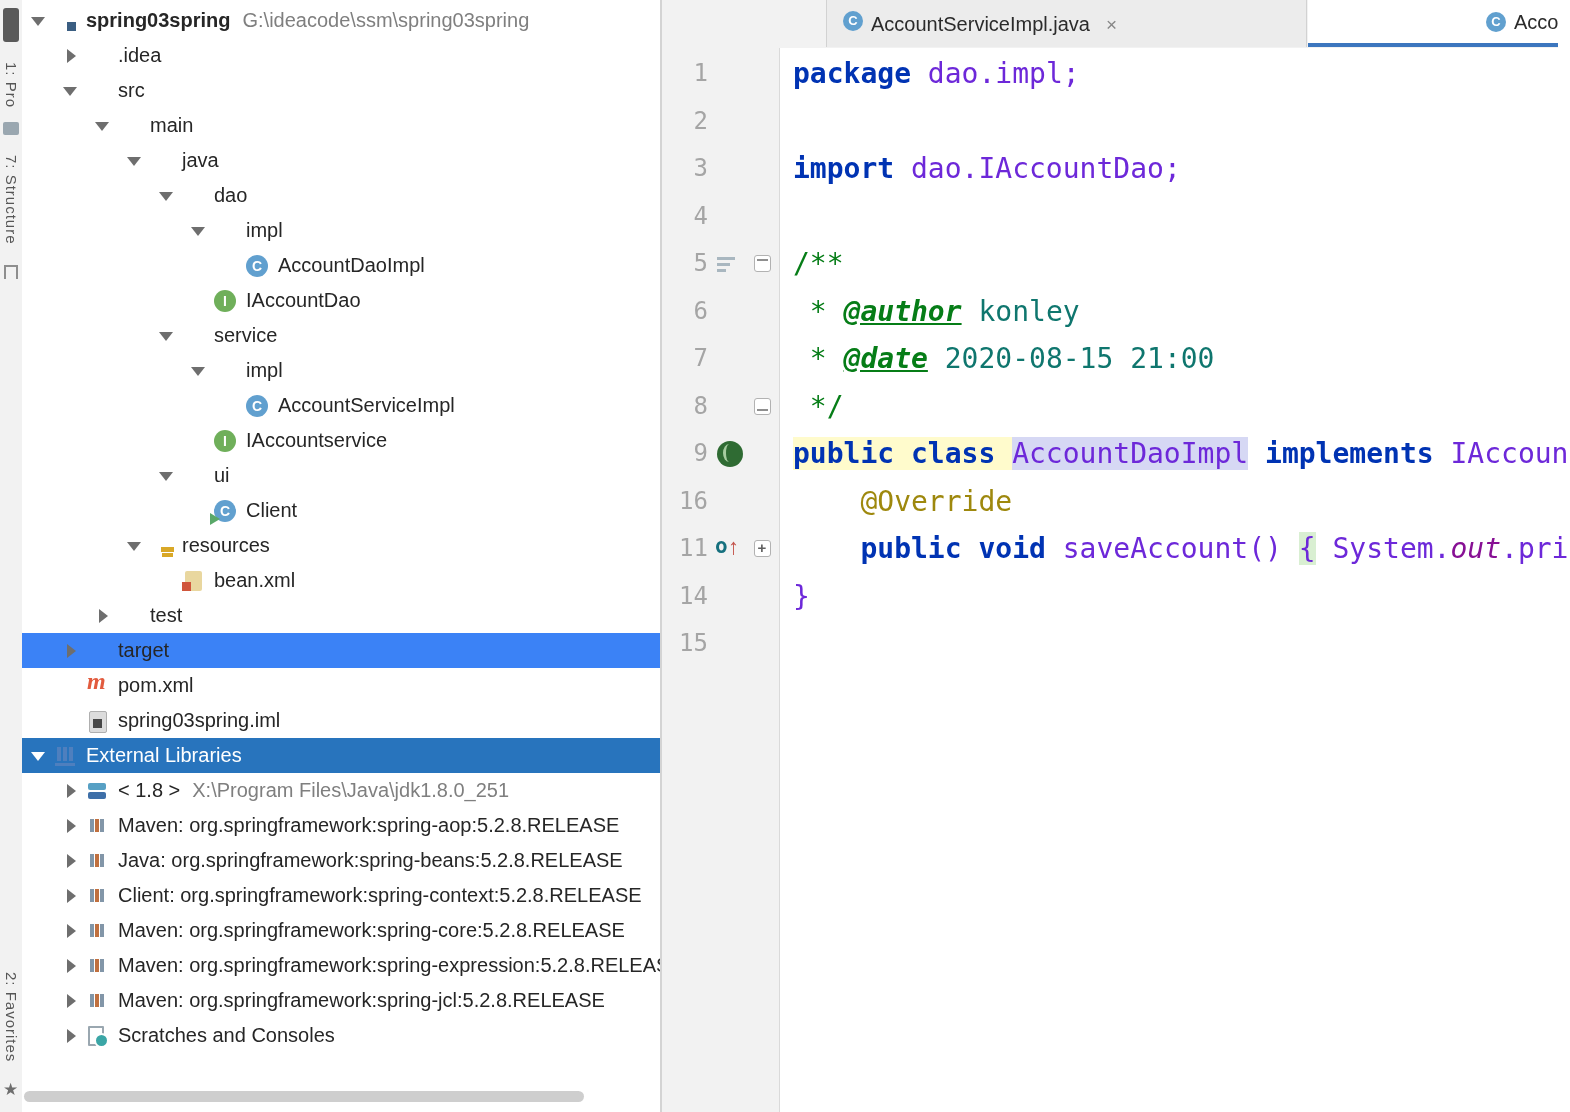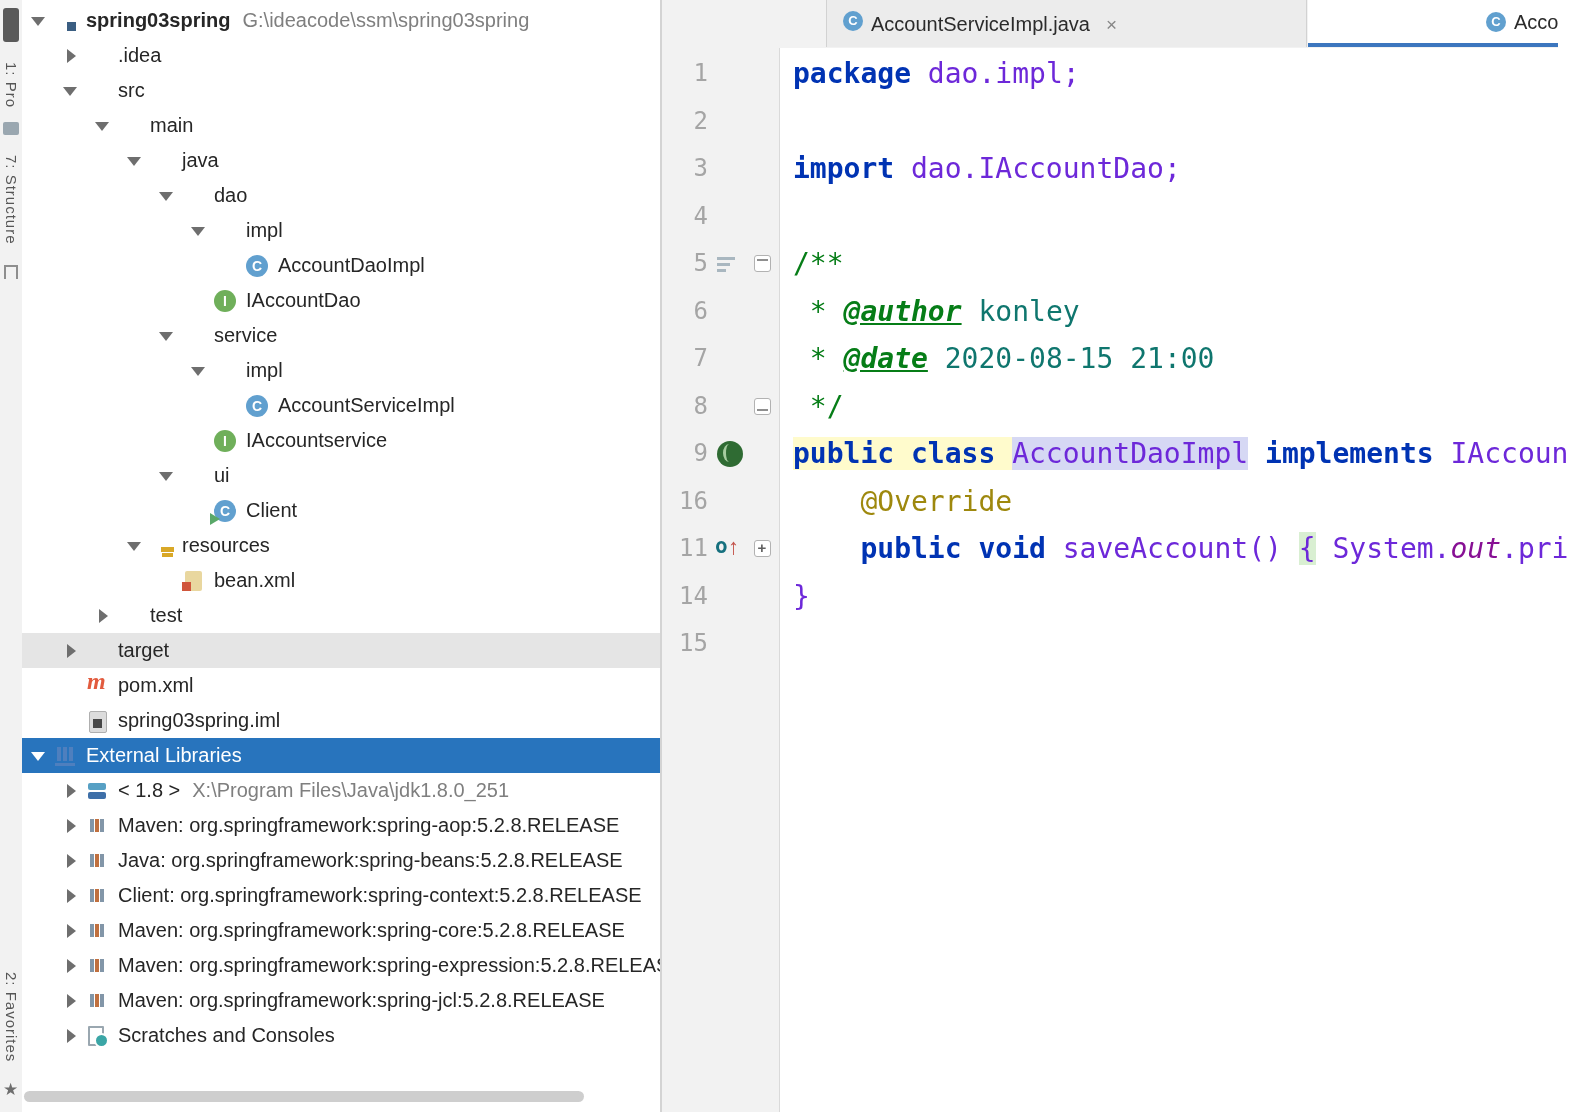--- a/index.html
+++ b/index.html
@@ -16,21 +16,21 @@
   .i-tool-window-button{height:34px;background:#5A5A5A;border-radius:3px;}
   .i-project-tool-icon{background:#9AA7B0;border-radius:2px;height:13px;margin-top:2px;}
   .i-bookmark-tool-icon{border:2px solid #8E8E8E;border-bottom:none;height:12px;width:10px;}
   .i-favorites-star{font-size:17px;color:#6E6E6E;line-height:16px;height:auto;}
 
   
   .project{position:absolute;left:22px;top:0;width:638px;height:100%;background:#fff;
            border-right:2px solid #D4D4D4;overflow:hidden;}
   .tree{padding-top:3px;}
   .tree-row{height:35px;display:flex;align-items:center;font-size:20px;color:#262626;white-space:nowrap;overflow:hidden;}
-  .tree-row.row-excluded{background:#e5e5e5;}
+  .tree-row.row-excluded{background:#3b82f6;}
   .tree-row.row-selected{background:#2874BD;color:#FFFFFF;}
   .indent{flex:none;display:inline-block;height:1px;}
   .chev{width:22px;height:22px;flex:none;position:relative;margin-right:4px;}
   .chev-right::before{content:"";position:absolute;left:7px;top:4px;
       border-left:9px solid #6E6E6E;border-top:7px solid transparent;border-bottom:7px solid transparent;}
   .chev-down::before{content:"";position:absolute;left:3px;top:7px;
       border-top:9px solid #6E6E6E;border-left:7px solid transparent;border-right:7px solid transparent;}
   .row-selected .chev-down::before{border-top-color:#fff;}
   .tree-label{margin-left:2px;}
   .tree-label.bold{font-weight:bold;}

